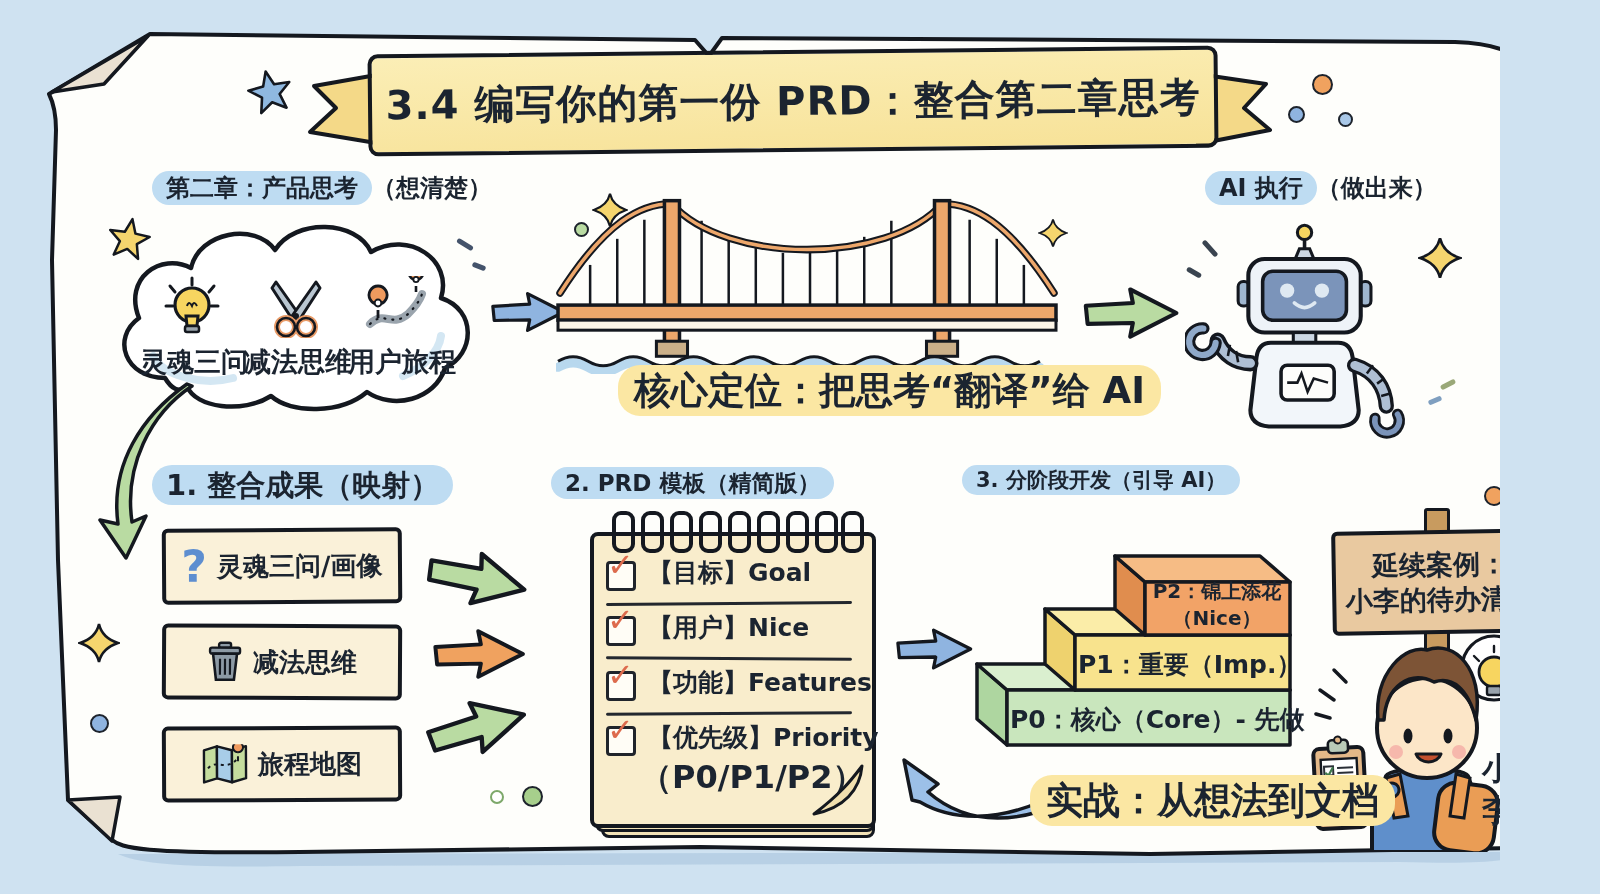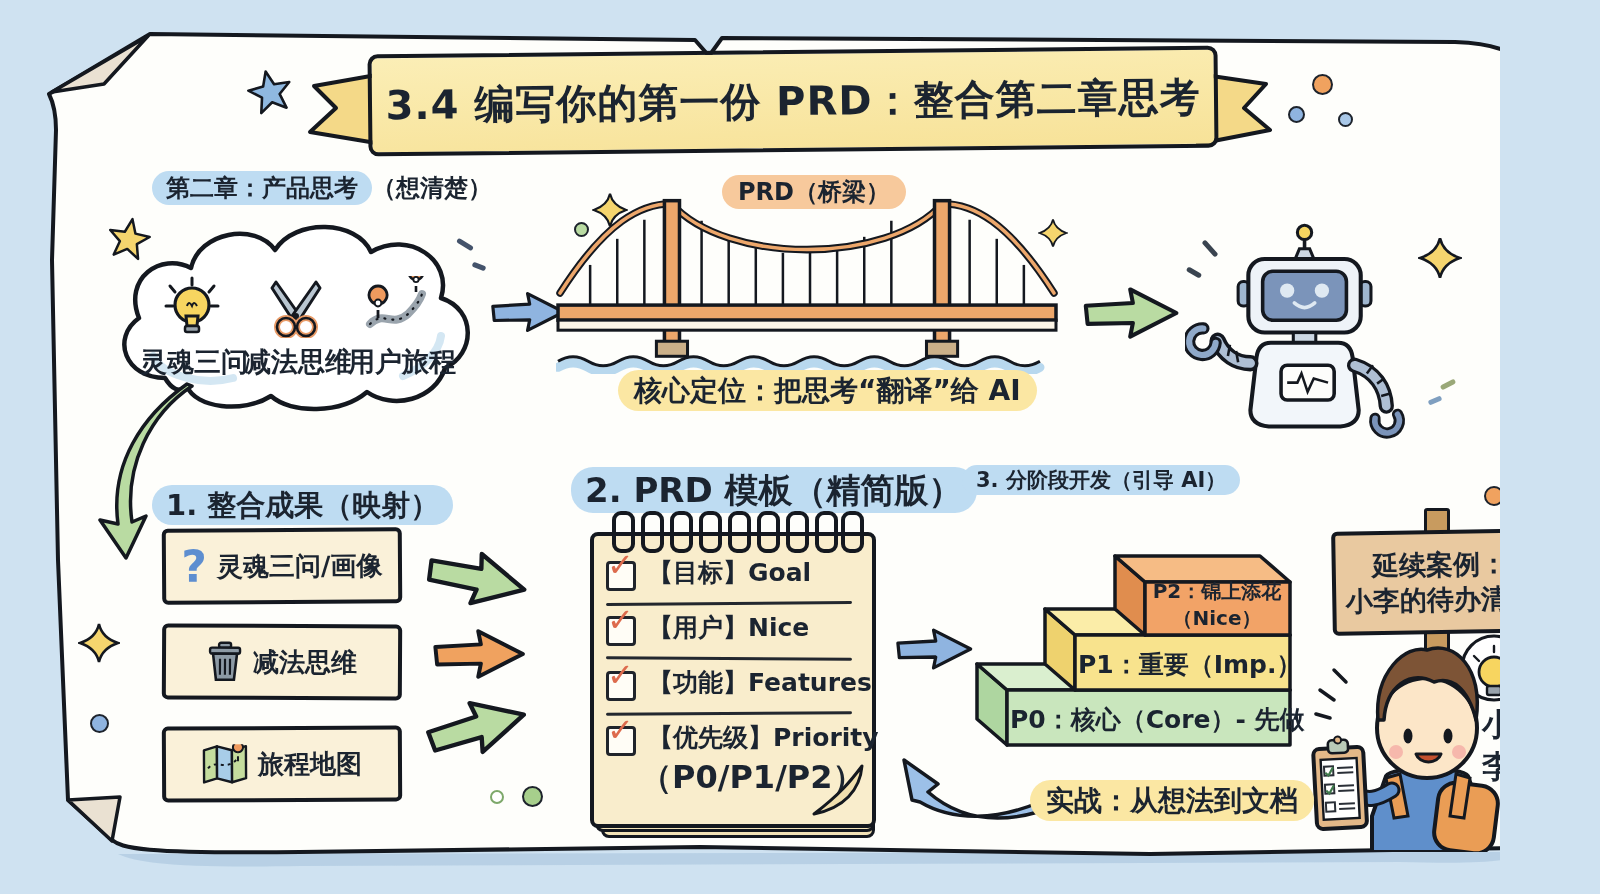--- a/index.html
+++ b/index.html
@@ -5,21 +5,21 @@
   html,body{margin:0;padding:0;background:#cfe2f1;}
   .stage{position:relative;width:1500px;height:894px;overflow:hidden;
          font-family:"DejaVu Sans","Liberation Sans",sans-serif;color:#1b2430;font-weight:bold;}
   .abs{position:absolute;}
   svg{display:block;}
   
   .pill-blue{background:#bedcf2;border-radius:22px;padding:3px 14px;}
   .pill-orange{background:#f7c99c;border-radius:22px;padding:3px 16px;}
   .pill-yellow{background:#fbe7a3;border-radius:22px;padding:4px 16px;}
   .h30{font-size:24px;line-height:36px;white-space:nowrap;text-align:center;}
-  .h28{font-size:28px;line-height:34px;white-space:nowrap;}
+  .h28{font-size:37px;line-height:34px;white-space:nowrap;}
   
   .banner{left:368px;top:50px;width:842px;height:94px;background:linear-gradient(178deg,#fbeeb6,#f7e298);
           border:4px solid #14181f;border-radius:10px;transform:rotate(-0.6deg);
           display:flex;align-items:center;justify-content:center;font-size:40px;letter-spacing:1px;white-space:nowrap;}
   
   .cream-box{width:232px;height:68px;background:#faf1d9;border:4px solid #14181f;border-radius:6px;
              display:flex;align-items:center;justify-content:center;gap:10px;font-size:26px;white-space:nowrap;}
   
   .pad{background:#f9edcc;border:4px solid #14181f;border-radius:8px;}
   .pad-back{background:#f2e2b6;border:3px solid #14181f;border-radius:8px;}
@@ -109,23 +109,20 @@
     <circle cx="52" cy="3.5" r="2.6" fill="#fff" stroke="#14181f" stroke-width="1.8"></circle>
   </svg>
   <div class="abs" style="left:136px;top:344px;width:116px;text-align:center;font-size:27px">灵魂三问</div>
   <div class="abs" style="left:242px;top:344px;width:112px;text-align:center;font-size:27px">减法思维</div>
   <div class="abs" style="left:346px;top:344px;width:112px;text-align:center;font-size:27px">用户旅程</div>
 
   <svg class="abs" style="left:490px;top:284px" width="78" height="56" viewBox="0 0 110 64">
     <path d="M4,24 L56,21 L53,6 L104,32 L53,58 L56,43 L6,44 Z" fill="#8fb4e0" stroke="#14181f" stroke-width="4.5" stroke-linejoin="round"></path>
   </svg>
 
-  <div class="abs h30" style="left:722px;top:174px">
-    <span class="pill-orange">PRD（桥梁）</span>
-  </div>
 
   <svg class="abs" style="left:556px;top:192px" width="502" height="182" viewBox="0 0 500 180">
     <g stroke="#14181f" stroke-width="2.5">
       <line x1="34" y1="72" x2="34" y2="120"></line>
         <line x1="61" y1="46" x2="61" y2="120"></line>
         <line x1="88" y1="27" x2="88" y2="120"></line>
       <line x1="145" y1="28" x2="145" y2="120"></line>
         <line x1="172" y1="44" x2="172" y2="120"></line>
         <line x1="199" y1="55" x2="199" y2="120"></line>
       <line x1="226" y1="60" x2="226" y2="120"></line>
@@ -152,20 +149,23 @@
   </svg>
 
   <div class="abs h28" style="left:618px;top:374px">
     <span class="pill-yellow">核心定位：把思考“翻译”给 AI</span>
   </div>
 
   <svg class="abs" style="left:1078px;top:284px" width="108" height="58" viewBox="0 0 110 64">
     <path d="M4,24 L56,21 L53,6 L104,32 L53,58 L56,43 L6,44 Z" fill="#b9dba2" stroke="#14181f" stroke-width="4.5" stroke-linejoin="round"></path>
   </svg>
 
+  <div class="abs h30" style="left:1205px;top:170px">
+    <span class="pill-blue">AI 执行</span><span>（做出来）</span>
+  </div>
 
   <svg class="abs" style="left:1185px;top:220px" width="235" height="220" viewBox="0 0 230 215">
     <circle cx="117" cy="12" r="7" fill="#f5d560" stroke="#14181f" stroke-width="3"></circle>
     <line x1="117" y1="19" x2="117" y2="30" stroke="#14181f" stroke-width="3.5"></line>
     <path d="M107,40 L127,40 L122,28 L112,28 Z" fill="#cdd8e4" stroke="#14181f" stroke-width="3"></path>
     <rect x="52" y="60" width="11" height="24" rx="5" fill="#9fb6cf" stroke="#14181f" stroke-width="3"></rect>
     <rect x="171" y="60" width="11" height="24" rx="5" fill="#9fb6cf" stroke="#14181f" stroke-width="3"></rect>
     <rect x="62" y="38" width="110" height="72" rx="16" fill="#eef3f8" stroke="#14181f" stroke-width="4"></rect>
     <rect x="76" y="50" width="82" height="48" rx="10" fill="#7b94ba" stroke="#14181f" stroke-width="3.5"></rect>
     <circle cx="100" cy="69" r="7" fill="#dfe9f2"></circle>
@@ -184,21 +184,21 @@
     <path d="M166,142 C186,148 196,164 197,182" fill="none" stroke="#aebfd4" stroke-width="8.5" stroke-linecap="round"></path>
     <path d="M178,150 L184,142 M188,160 L195,155 M192,172 L200,170" stroke="#14181f" stroke-width="2.5"></path>
     <path d="M208,190 a12,12 0 1 1 -22,4" fill="none" stroke="#14181f" stroke-width="11" stroke-linecap="round"></path>
     <path d="M208,190 a12,12 0 1 1 -22,4" fill="none" stroke="#7b94ba" stroke-width="5.5" stroke-linecap="round"></path>
   </svg>
 
   <svg class="abs" style="left:92px;top:382px" width="125" height="180" viewBox="0 0 125 180">
     <path d="M100,4 C58,32 32,84 40,140 L54,134 L34,176 L8,138 L26,142 C18,82 50,34 95,2 Z" fill="#b9dba2" stroke="#14181f" stroke-width="3.5" stroke-linejoin="round"></path>
   </svg>
 
-  <div class="abs" style="left:152px;top:486px;font-size:29px">
+  <div class="abs" style="left:152px;top:466px;font-size:29px">
     <span class="pill-blue">1. 整合成果（映射）</span>
   </div>
 
   <div class="abs cream-box" style="left:162px;top:528px;transform:rotate(-0.4deg)">
     <span style="font-size:44px;line-height:44px;color:#5d8ed0">?</span>
     <span>灵魂三问/画像</span>
   </div>
   <div class="abs cream-box" style="left:162px;top:624px;transform:rotate(0.3deg)">
     <svg width="36" height="42" viewBox="0 0 36 42">
       <rect x="12" y="2" width="12" height="5" rx="2" fill="#8d9aa5" stroke="#14181f" stroke-width="2.4"></rect>
@@ -222,21 +222,21 @@
   <svg class="abs" style="left:408px;top:548px;transform:rotate(13deg)" width="140" height="62" viewBox="0 0 110 64">
     <path d="M4,24 L56,21 L53,6 L104,32 L53,58 L56,43 L6,44 Z" fill="#b9dba2" stroke="#14181f" stroke-width="4.5" stroke-linejoin="round"></path>
   </svg>
   <svg class="abs" style="left:410px;top:626px" width="140" height="56" viewBox="0 0 110 64">
     <path d="M4,24 L56,21 L53,6 L104,32 L53,58 L56,43 L6,44 Z" fill="#f0a25f" stroke="#14181f" stroke-width="4.5" stroke-linejoin="round"></path>
   </svg>
   <svg class="abs" style="left:408px;top:696px;transform:rotate(-15deg)" width="140" height="62" viewBox="0 0 110 64">
     <path d="M4,24 L56,21 L53,6 L104,32 L53,58 L56,43 L6,44 Z" fill="#b9dba2" stroke="#14181f" stroke-width="4.5" stroke-linejoin="round"></path>
   </svg>
 
-  <div class="abs" style="left:571px;top:468px;font-size:34px">
+  <div class="abs" style="left:551px;top:468px;font-size:23px">
     <span class="pill-blue">2. PRD 模板（精简版）</span>
   </div>
 
   <div class="abs pad-back" style="left:601px;top:548px;width:268px;height:284px"></div>
   <div class="abs pad-back" style="left:595px;top:540px;width:274px;height:286px"></div>
   <div class="abs pad" style="left:590px;top:532px;width:278px;height:288px"></div>
 
   <div class="abs ring" style="left:612px;top:511px"></div>
   <div class="abs ring" style="left:641px;top:511px"></div>
   <div class="abs ring" style="left:670px;top:511px"></div>
@@ -367,21 +367,21 @@
           <line x1="50" y1="157" x2="66" y2="157"></line>
         <line x1="50" y1="170" x2="66" y2="170"></line>
           <line x1="50" y1="175" x2="66" y2="175"></line>
         <line x1="50" y1="188" x2="66" y2="188"></line>
           <line x1="50" y1="193" x2="66" y2="193"></line>
       </g>
       <path d="M38,156 l3,3 l5,-8" fill="none" stroke="#3f7a4c" stroke-width="2.2"></path>
       <path d="M38,174 l3,3 l5,-8" fill="none" stroke="#3f7a4c" stroke-width="2.2"></path>
     </g>
   </svg>
-  <div class="abs" style="left:1482px;top:704px;font-size:31px">小李</div>
+  <div class="abs" style="left:1482px;top:748px;font-size:31px">小李</div>
 
   <svg class="abs" style="left:898px;top:752px" width="145" height="75" viewBox="0 0 145 75">
     <path d="M140,60 C98,72 60,66 30,40 L40,32 L6,8 L14,48 L22,50 C56,70 100,68 142,50 Z" fill="#9cc0e8" stroke="#14181f" stroke-width="3.5" stroke-linejoin="round"></path>
   </svg>
   <div class="abs h28" style="left:1030px;top:784px">
     <span class="pill-yellow">实战：从想法到文档</span>
   </div>
 
   <svg class="abs" style="left:246px;top:68px;transform:rotate(-12deg)" width="48" height="48" viewBox="0 0 48 48">
     <path d="M24,3 L29.6,17.3 L44.9,18.2 L33,27.9 L36.9,42.8 L24,34.5 L11.1,42.8 L15,27.9 L3.1,18.2 L18.4,17.3 Z" fill="#8fb8e0" stroke="#14181f" stroke-width="2.6" stroke-linejoin="round"></path>

